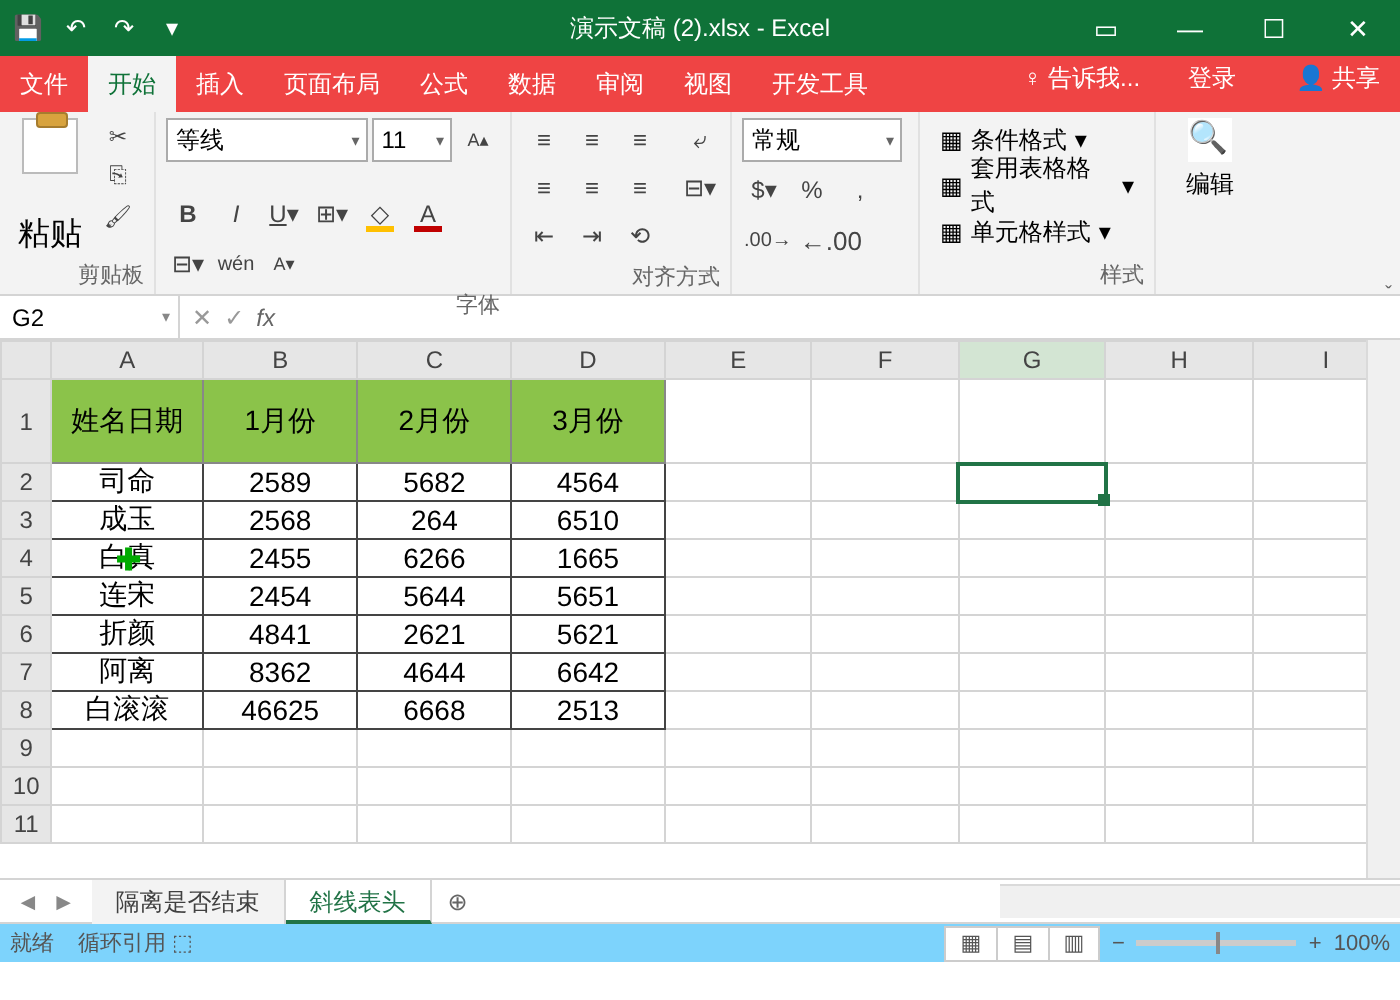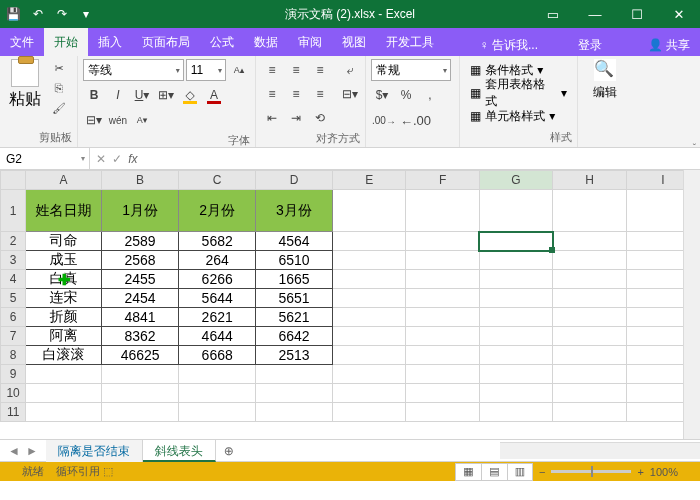--- a/index.html
+++ b/index.html
@@ -3,36 +3,36 @@
 <meta charset="utf-8">
 <style>
 *{box-sizing:border-box;margin:0;padding:0;font-family:"Microsoft YaHei","Segoe UI",sans-serif;-webkit-user-select:none;user-select:none}
 body{background:#fff;width:700px;height:500px;overflow:hidden;position:relative}
 .titlebar{height:28px;background:#0f7238;display:flex;align-items:center;color:#fff;font-size:12px}
 .tb-left{display:flex;align-items:center;gap:4px;padding-left:4px}
 .tb-icon{width:20px;height:20px;display:flex;align-items:center;justify-content:center;font-size:12px;cursor:pointer}
 .tb-title{position:absolute;left:50%;transform:translateX(-50%);font-size:12px}
 .tb-right{margin-left:auto;display:flex}
 .tb-btn{width:42px;height:28px;display:flex;align-items:center;justify-content:center;cursor:pointer;font-size:13px}
-.menubar{height:28px;background:#8b5cf6;display:flex;align-items:flex-end;color:#fff;font-size:12px}
+.menubar{height:28px;background:#ef4444;display:flex;align-items:flex-start;color:#fff;font-size:12px}
 .menu-item{padding:0 10px;height:28px;line-height:28px;cursor:pointer}
 .menu-item.active{background:#f3f3f3;color:#0f7238}
-.menu-right{margin-left:auto;display:flex;align-items:center;gap:16px;padding-right:4px}
+.menu-right{margin-left:auto;display:flex;align-items:center;gap:0;padding-right:4px}
 .share-btn{display:flex;align-items:center;gap:3px;padding:0 6px;height:22px;cursor:pointer}
 .ribbon{height:92px;background:#f3f3f3;border-bottom:1px solid #d4d4d4;display:flex;position:relative}
 .rgroup{border-right:1px solid #e1e1e1;display:flex;flex-direction:column;justify-content:space-between;padding:3px 5px 1px}
 .rg-body{display:flex;gap:4px;flex:1}
 .rg-label{text-align:right;font-size:11px;color:#666;padding:2px 0 1px;position:relative}
 .rg-label::after{content:"⌄";position:absolute;right:2px;font-size:8px;color:#888}
-.paste-big{display:flex;flex-direction:column;align-items:center;justify-content:flex-start;width:40px;cursor:pointer;gap:2px}
+.paste-big{display:flex;flex-direction:column;align-items:center;justify-content:space-between;width:40px;cursor:pointer;gap:2px}
 .paste-ico{width:28px;height:28px;background:#fff;border:1px solid #bbb;position:relative}
 .paste-ico::before{content:"";position:absolute;top:-4px;left:6px;width:14px;height:6px;background:#d8a33e;border:1px solid #a67c2e;border-radius:2px}
 .mini-col{display:flex;flex-direction:column;gap:2px}
 .mini-btn{width:20px;height:18px;border:1px solid transparent;display:flex;align-items:center;justify-content:center;font-size:11px;cursor:pointer;color:#444}
-.font-sel{display:flex;gap:2px;margin-bottom:3px}
+.font-sel{display:flex;gap:2px;margin-bottom:15px}
 .combo{height:22px;border:1px solid #ababab;background:#fff;display:flex;align-items:center;padding:0 4px;font-size:12px;cursor:pointer;position:relative}
 .combo::after{content:"▾";position:absolute;right:3px;font-size:8px;color:#666}
 .btn-row{display:flex;gap:2px}
 .rbtn{min-width:22px;height:22px;display:flex;align-items:center;justify-content:center;font-size:12px;cursor:pointer;border:1px solid transparent;color:#444}
 .align-grid{display:grid;grid-template-columns:repeat(3,22px);grid-auto-rows:22px;gap:2px}
 .num-combo{width:80px}
 .vbtn{display:flex;align-items:center;gap:4px;height:22px;padding:0 4px;font-size:12px;cursor:pointer;border:1px solid transparent}
 .vbtn-col{display:flex;flex-direction:column;gap:1px}
 .big-btn{display:flex;flex-direction:column;align-items:center;justify-content:center;width:44px;cursor:pointer;font-size:12px;gap:3px}
 .big-ico{width:22px;height:22px;border:1px solid #888;background:#fff}
@@ -49,25 +49,25 @@
 .sheet .rowhdr{background:#e6e6e6;font-weight:normal;color:#444;width:26px;font-size:12px}
 .sheet thead th.sel{background:#d3e5d3}
 .hdr-cell{background:#8bc34a!important;color:#000000;font-size:14px;border:1px solid #888!important;height:42px!important}
 .data-cell{border:1px solid #444!important;font-size:14px}
 .selcell{border:2px solid #217346!important;position:relative}
 .selcell::after{content:"";position:absolute;right:-3px;bottom:-3px;width:6px;height:6px;background:#217346}
 .cursor-plus{position:absolute;color:#0a0;font-weight:bold;font-size:15px;pointer-events:none}
 .tabs-row{height:22px;background:#fff;border-top:1px solid #d4d4d4;display:flex;align-items:center;font-size:12px}
 .tab-nav{display:flex;gap:6px;padding:0 8px;color:#888}
 .tab-nav span{cursor:pointer}
-.sheet-tab{padding:0 12px;height:22px;line-height:22px;border-right:1px solid #d4d4d4;cursor:pointer;color:#0369a1}
+.sheet-tab{padding:0 12px;height:22px;line-height:22px;border-right:1px solid #d4d4d4;cursor:pointer;color:#404040}
 .sheet-tab.active{background:#fff;border-bottom:2px solid #217346;color:#217346;font-weight:500}
 .sheet-tab:not(.active){background:#f3f3f3}
 .new-tab{padding:0 8px;cursor:pointer;color:#666}
-.statusbar{height:20px;background:#eab308;border-top:1px solid #d4d4d4;display:flex;align-items:center;font-size:11px;color:#555;padding:0 22px}
+.statusbar{height:20px;background:#7dd3fc;border-top:1px solid #d4d4d4;display:flex;align-items:center;font-size:11px;color:#555;padding:0 5px}
 .sb-right{margin-left:auto;display:flex;align-items:center;gap:6px}
 .view-btns{display:flex}
 .view-btn{width:26px;height:18px;display:flex;align-items:center;justify-content:center;border:1px solid #ccc;border-right:none;cursor:pointer;background:#fff}
 .view-btn:last-child{border-right:1px solid #ccc}
 .zoom-slider{width:80px;height:3px;background:#ccc;position:relative}
 .zoom-slider::before{content:"";position:absolute;left:50%;top:-4px;width:2px;height:11px;background:#888}
 .scroll-v{position:absolute;right:0;top:0;width:17px;height:100%;background:#f0f0f0;border-left:1px solid #dadada}
 .scroll-h{position:absolute;left:0;bottom:0;height:17px;right:17px;background:#f0f0f0;border-top:1px solid #dadada}
 </style>
 </head>

